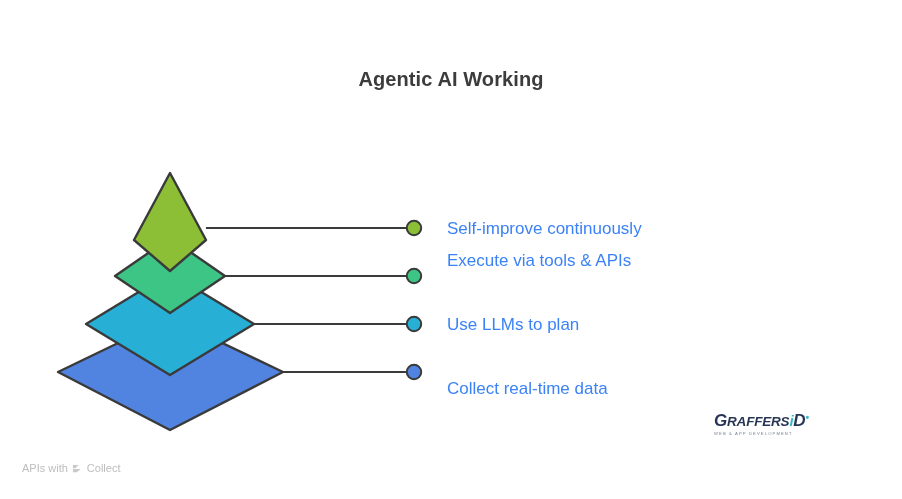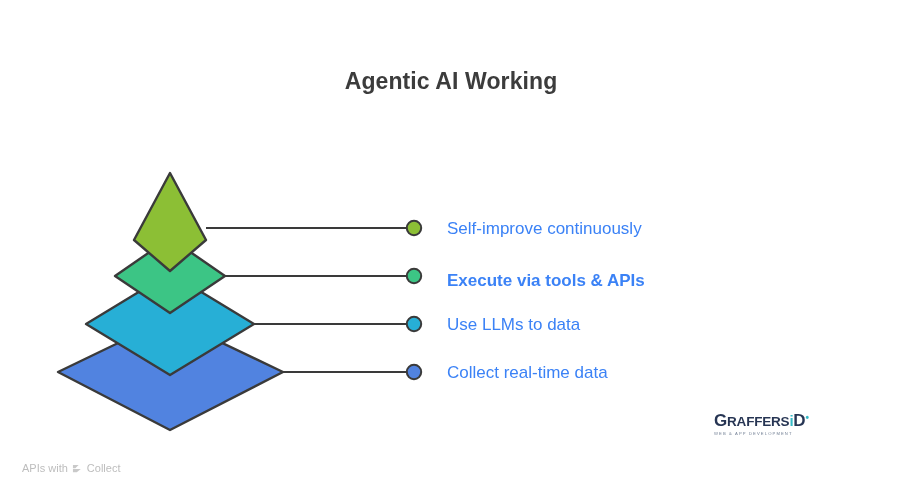--- a/index.html
+++ b/index.html
@@ -22,21 +22,21 @@
     background: #ffffff;
   }
 
   
   #title {
     position: absolute;
     left: 0;
     top: 68px;
     width: 902px;
     text-align: center;
-    font-size: 23px;
+    font-size: 20px;
     font-weight: bold;
     color: #3c3c3c;
     letter-spacing: 0.1px;
   }
 
   
   #diagram {
     position: absolute;
     left: 0;
     top: 0;
@@ -47,23 +47,23 @@
   
   .label {
     position: absolute;
     left: 447px;
     font-size: 17px;
     color: #3b82f6;
     white-space: nowrap;
     line-height: 1;
   }
   .label-0 { top: 220px; }
-  .label-1 { top: 272px; font-weight: bold; }
+  .label-1 { top: 252px; }
   .label-2 { top: 316px; }
-  .label-3 { top: 364px; }
+  .label-3 { top: 380px; }
 
   
   #napkin {
     position: absolute;
     left: 22px;
     top: 463px;
     font-size: 11px;
     color: #bdbdbd;
     display: flex;
     align-items: center;
@@ -85,20 +85,21 @@
     height: 28px;
     opacity: 0.95;
   }
   #watermark .wm-main {
     font-size: 13.5px;
     font-weight: bold;
     color: #1b2a4a;
     line-height: 1;
     letter-spacing: -0.2px;
     white-space: nowrap;
+    font-style: italic;
   }
   #watermark .wm-main .wm-g {
     font-size: 17px;
   }
   #watermark .wm-main .wm-i {
     color: #2bb7c4;
     font-size: 15px;
   }
   #watermark .wm-main .wm-d {
     color: #1b2a4a;
@@ -140,21 +141,21 @@
     <line x1="283" y1="372" x2="407" y2="372" stroke="#3a3a3a" stroke-width="2"></line>
 
     <circle cx="414" cy="228" r="7.2" fill="#8cbf35" stroke="#3a3a3a" stroke-width="2"></circle>
     <circle cx="414" cy="276" r="7.2" fill="#3cc585" stroke="#3a3a3a" stroke-width="2"></circle>
     <circle cx="414" cy="324" r="7.2" fill="#27afd6" stroke="#3a3a3a" stroke-width="2"></circle>
     <circle cx="414" cy="372" r="7.2" fill="#5183e0" stroke="#3a3a3a" stroke-width="2"></circle>
   </svg>
 
   <div class="label label-0">Self-improve continuously</div>
   <div class="label label-1">Execute via tools &amp; APIs</div>
-  <div class="label label-2">Use LLMs to data</div>
+  <div class="label label-2">Use LLMs to plan</div>
   <div class="label label-3">Collect real-time data</div>
 
   <div id="napkin">
     <span>APIs with</span>
     <span class="nk-mark">
       <svg viewBox="0 0 12 12" width="11" height="11" xmlns="http://www.w3.org/2000/svg">
         <path d="M1 2.2 L7.2 2.2 L3.6 5.6 L1 5.6 Z" fill="#c9c9c9"></path>
         <path d="M1 6.6 L9.6 6.6 L5.2 10 L1 10 Z" fill="#c9c9c9"></path>
       </svg>
     </span>

